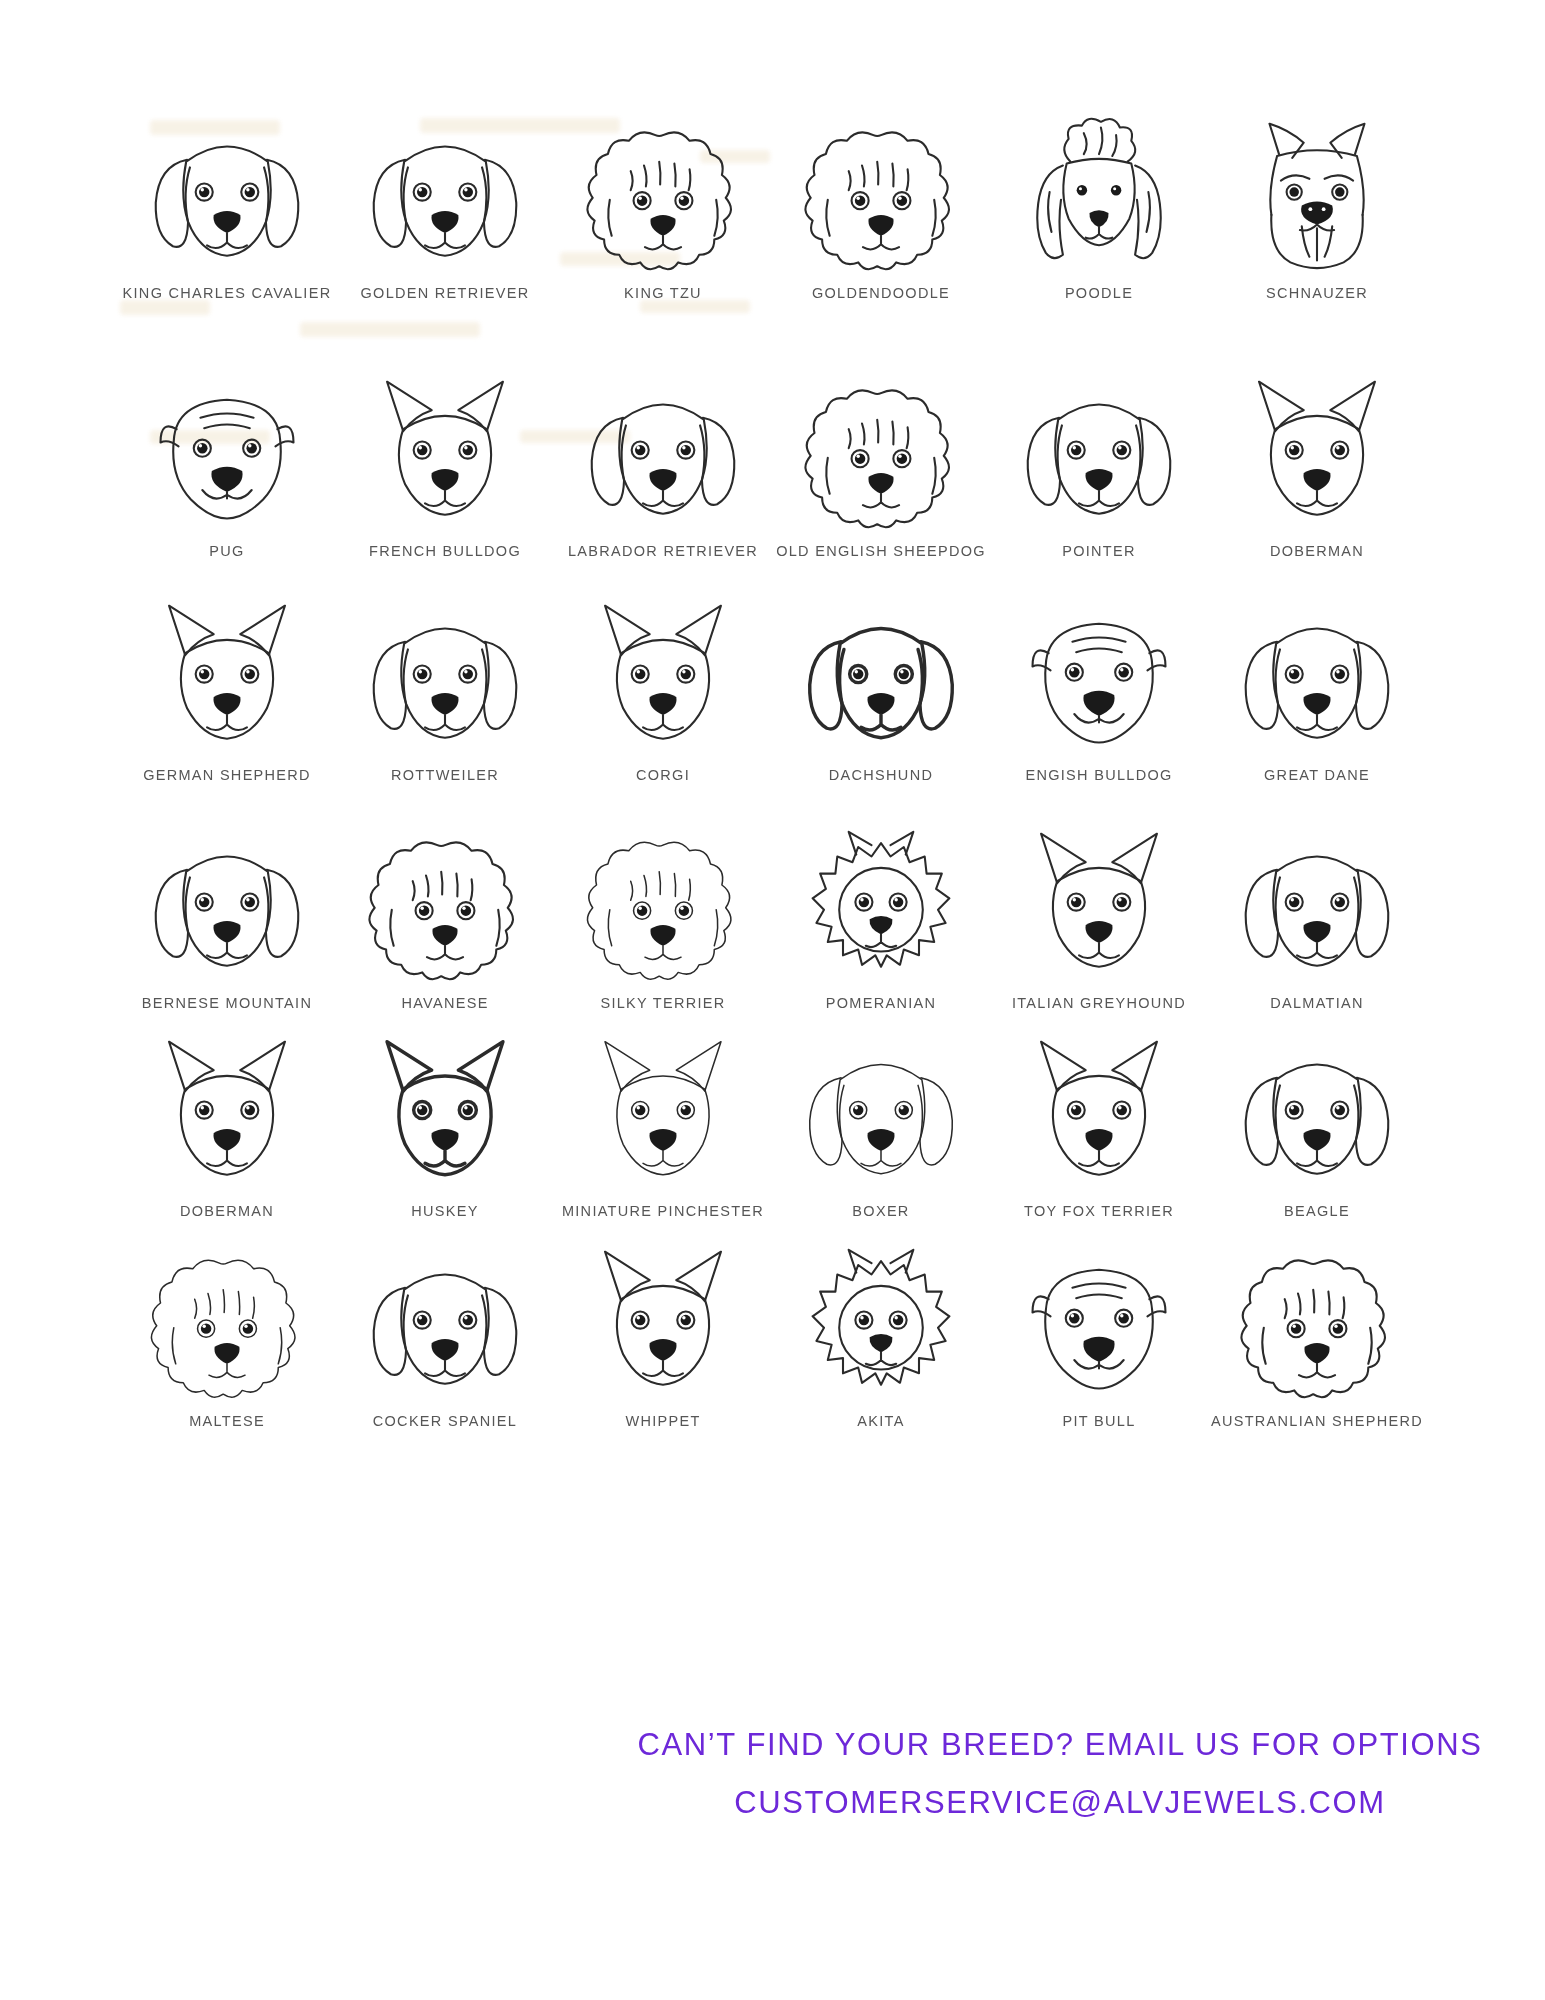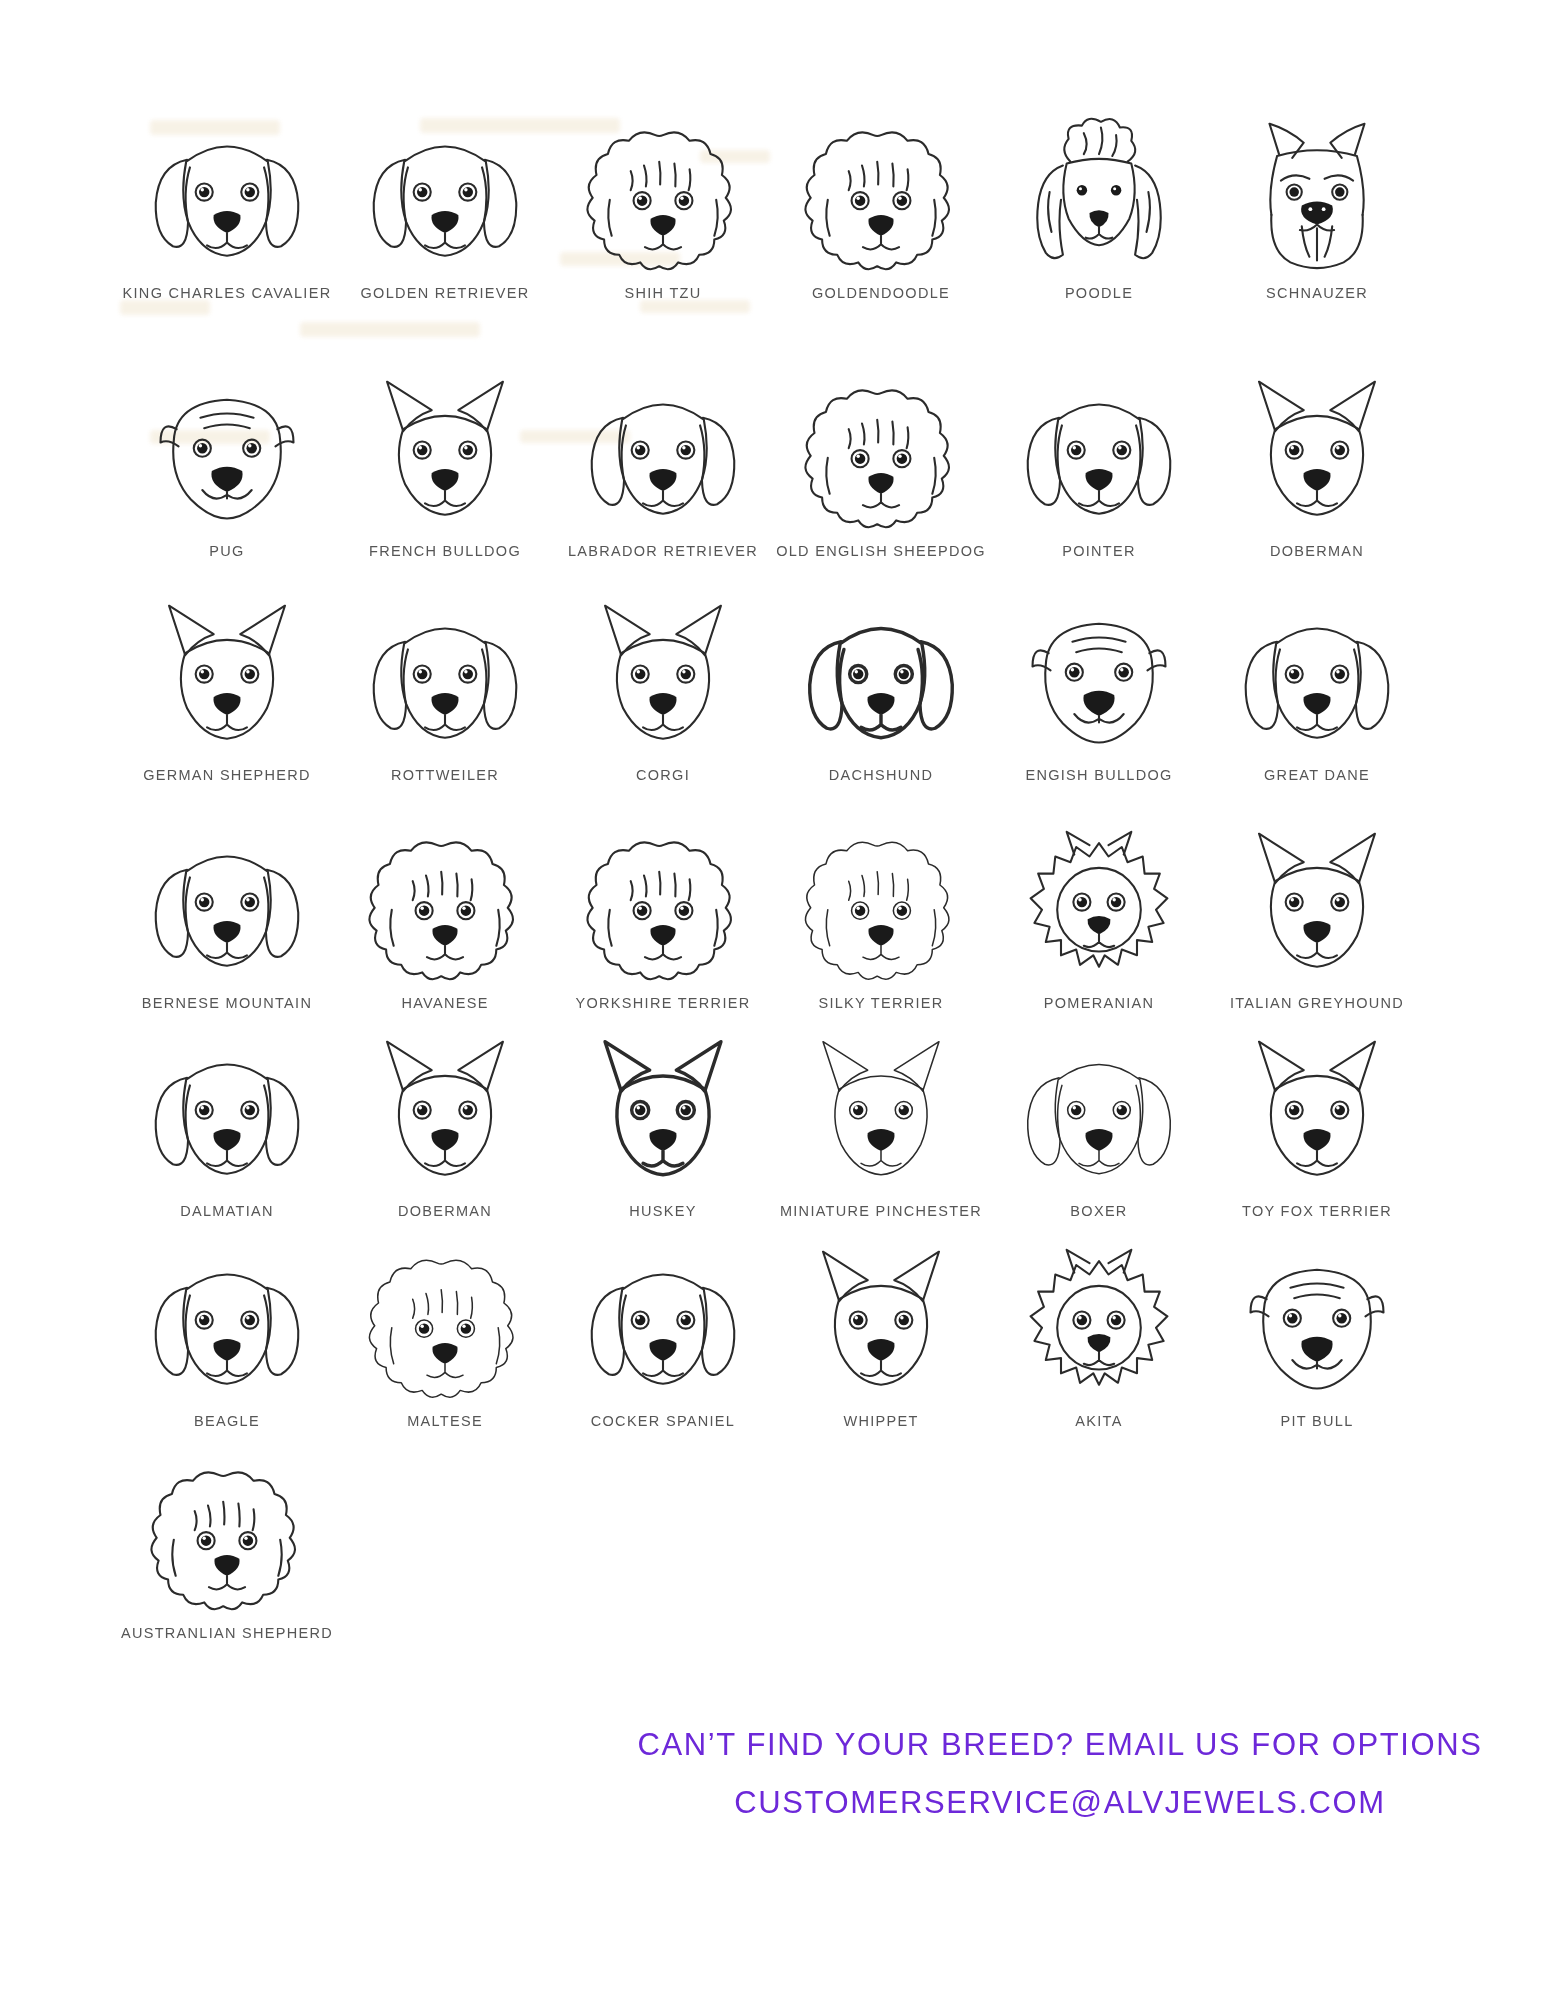--- a/index.html
+++ b/index.html
@@ -96,21 +96,21 @@
   <circle class="s" cx="78" cy="93" r="9"></circle>
   <circle cx="78" cy="93" r="5.5" fill="#1a1a1a"></circle>
   <circle cx="76" cy="90.5" r="1.8" fill="#fff"></circle>
   <circle class="s" cx="122" cy="93" r="9"></circle>
   <circle cx="122" cy="93" r="5.5" fill="#1a1a1a"></circle>
   <circle cx="120" cy="90.5" r="1.8" fill="#fff"></circle>
     <path d="M87,112 Q100,104 113,112 Q115,123 100,130 Q85,123 87,112" fill="#1a1a1a"></path>
     <path class="s" d="M100,130 L100,139 M100,139 Q91,148 81,142 M100,139 Q109,148 119,142"></path>
         </svg>
       </div>
-      <div class="breed-label">SHIH TZU</div>
+      <div class="breed-label">KING TZU</div>
     </div>
     <div class="cell">
       <div class="dogicon">
         <svg width="190" height="164" viewBox="0 0 200 172" xmlns="http://www.w3.org/2000/svg">
     <path class="s" d="M100,24 Q117,16 128,30 Q146,26 150,44 Q166,48 162,66 Q176,76 166,90 Q178,104 164,114
       Q170,130 154,134 Q154,150 138,150 Q132,164 116,158 Q108,170 96,162 Q84,170 76,158 Q60,164 54,150
       Q38,150 38,134 Q22,130 28,114 Q14,104 26,90 Q16,76 30,66 Q26,48 42,44 Q46,26 64,30 Q75,16 92,24 Q96,26 100,24"></path>
     <path class="s" d="M66,62 Q70,72 66,82 M80,56 Q84,68 82,78 M96,52 Q98,64 97,76 M112,54 Q114,66 113,78 M128,60 Q130,72 127,82"></path>
     <path class="s" d="M44,92 Q40,112 46,130 M156,92 Q160,112 154,130"></path>
 
@@ -432,352 +432,331 @@
   <circle cx="122" cy="93" r="5.5" fill="#1a1a1a"></circle>
   <circle cx="120" cy="90.5" r="1.8" fill="#fff"></circle>
     <path d="M87,112 Q100,104 113,112 Q115,123 100,130 Q85,123 87,112" fill="#1a1a1a"></path>
     <path class="s" d="M100,130 L100,139 M100,139 Q91,148 81,142 M100,139 Q109,148 119,142"></path>
         </svg>
       </div>
       <div class="breed-label">HAVANESE</div>
     </div>
     <div class="cell">
       <div class="dogicon">
-        <svg width="190" height="164" viewBox="0 0 200 172" xmlns="http://www.w3.org/2000/svg">
+        <svg class="light" width="190" height="164" viewBox="0 0 200 172" xmlns="http://www.w3.org/2000/svg">
     <path class="s" d="M100,24 Q117,16 128,30 Q146,26 150,44 Q166,48 162,66 Q176,76 166,90 Q178,104 164,114
       Q170,130 154,134 Q154,150 138,150 Q132,164 116,158 Q108,170 96,162 Q84,170 76,158 Q60,164 54,150
       Q38,150 38,134 Q22,130 28,114 Q14,104 26,90 Q16,76 30,66 Q26,48 42,44 Q46,26 64,30 Q75,16 92,24 Q96,26 100,24"></path>
     <path class="s" d="M66,62 Q70,72 66,82 M80,56 Q84,68 82,78 M96,52 Q98,64 97,76 M112,54 Q114,66 113,78 M128,60 Q130,72 127,82"></path>
     <path class="s" d="M44,92 Q40,112 46,130 M156,92 Q160,112 154,130"></path>
 
   <circle class="s" cx="78" cy="93" r="9"></circle>
   <circle cx="78" cy="93" r="5.5" fill="#1a1a1a"></circle>
   <circle cx="76" cy="90.5" r="1.8" fill="#fff"></circle>
   <circle class="s" cx="122" cy="93" r="9"></circle>
   <circle cx="122" cy="93" r="5.5" fill="#1a1a1a"></circle>
   <circle cx="120" cy="90.5" r="1.8" fill="#fff"></circle>
     <path d="M87,112 Q100,104 113,112 Q115,123 100,130 Q85,123 87,112" fill="#1a1a1a"></path>
     <path class="s" d="M100,130 L100,139 M100,139 Q91,148 81,142 M100,139 Q109,148 119,142"></path>
         </svg>
       </div>
-      <div class="breed-label">YORKSHIRE TERRIER</div>
+      <div class="breed-label">SILKY TERRIER</div>
+    </div>
+    <div class="cell">
+      <div class="dogicon">
+        <svg width="190" height="164" viewBox="0 0 200 172" xmlns="http://www.w3.org/2000/svg">
+    <path class="s" d="M74,34 L66,10 L90,24 M126,34 L134,10 L110,24"></path>
+    <path class="s" d="M100,22 L110,36 L124,26 L130,42 L146,36 L148,54 L164,54 L158,70 L172,80 L160,92 L168,106
+      L152,110 L156,126 L140,124 L140,140 L124,134 L120,150 L106,140 L100,152 L94,140 L80,150 L76,134
+      L60,140 L60,124 L44,126 L48,110 L32,106 L40,92 L28,80 L42,70 L36,54 L52,54 L54,36 L70,42 L76,26 L90,36 Z"></path>
+    <circle class="s" cx="100" cy="92" r="44"></circle>
+
+  <circle class="s" cx="82" cy="84" r="9"></circle>
+  <circle cx="82" cy="84" r="5.5" fill="#1a1a1a"></circle>
+  <circle cx="80" cy="81.5" r="1.8" fill="#fff"></circle>
+  <circle class="s" cx="118" cy="84" r="9"></circle>
+  <circle cx="118" cy="84" r="5.5" fill="#1a1a1a"></circle>
+  <circle cx="116" cy="81.5" r="1.8" fill="#fff"></circle>
+    <path d="M88,102 Q100,95 112,102 Q113,112 100,118 Q87,112 88,102" fill="#1a1a1a"></path>
+    <path class="s" d="M100,118 L100,126 M100,126 Q92,134 84,130 M100,126 Q108,134 116,130"></path>
+        </svg>
+      </div>
+      <div class="breed-label">POMERANIAN</div>
+    </div>
+    <div class="cell">
+      <div class="dogicon">
+        <svg width="190" height="164" viewBox="0 0 200 172" xmlns="http://www.w3.org/2000/svg">
+    <path class="s" d="M56,64 L39,12 L86,42 Q68,48 56,64"></path>
+    <path class="s" d="M144,64 L161,12 L114,42 Q132,48 144,64"></path>
+    <path class="s" d="M56,62 Q100,34 144,62 Q154,92 142,120 Q126,150 100,152 Q74,150 58,120 Q46,92 56,62"></path>
+
+  <circle class="s" cx="76" cy="84" r="9"></circle>
+  <circle cx="76" cy="84" r="5.5" fill="#1a1a1a"></circle>
+  <circle cx="74" cy="81.5" r="1.8" fill="#fff"></circle>
+  <circle class="s" cx="124" cy="84" r="9"></circle>
+  <circle cx="124" cy="84" r="5.5" fill="#1a1a1a"></circle>
+  <circle cx="122" cy="81.5" r="1.8" fill="#fff"></circle> 
+          <path d="M86,108 Q100,100 114,108 Q116,120 100,127 Q84,120 86,108" fill="#1a1a1a"></path> 
+          <path class="s" d="M100,127 L100,137 M100,137 Q90,147 79,140 M100,137 Q110,147 121,140"></path>
+        </svg>
+      </div>
+      <div class="breed-label">ITALIAN GREYHOUND</div>
+    </div>
+    <div class="cell">
+      <div class="dogicon">
+        <svg width="190" height="164" viewBox="0 0 200 172" xmlns="http://www.w3.org/2000/svg">
+    <path class="s" d="M58,50 Q28,56 25,95 Q24,130 43,141 Q58,146 59,116 Q53,84 61,58"></path>
+    <path class="s" d="M142,50 Q172,56 175,95 Q176,130 157,141 Q142,146 141,116 Q147,84 139,58"></path>
+    <path class="s" d="M57,52 Q100,20 143,52 Q150,88 141,115 Q128,148 100,151 Q72,148 59,115 Q50,88 57,52"></path>
+
+  <circle class="s" cx="76" cy="84" r="9"></circle>
+  <circle cx="76" cy="84" r="5.5" fill="#1a1a1a"></circle>
+  <circle cx="74" cy="81.5" r="1.8" fill="#fff"></circle>
+  <circle class="s" cx="124" cy="84" r="9"></circle>
+  <circle cx="124" cy="84" r="5.5" fill="#1a1a1a"></circle>
+  <circle cx="122" cy="81.5" r="1.8" fill="#fff"></circle> 
+          <path d="M86,108 Q100,100 114,108 Q116,120 100,127 Q84,120 86,108" fill="#1a1a1a"></path> 
+          <path class="s" d="M100,127 L100,137 M100,137 Q90,147 79,140 M100,137 Q110,147 121,140"></path>
+        </svg>
+      </div>
+      <div class="breed-label">DALMATIAN</div>
+    </div>
+    <div class="cell">
+      <div class="dogicon">
+        <svg width="190" height="164" viewBox="0 0 200 172" xmlns="http://www.w3.org/2000/svg">
+    <path class="s" d="M56,64 L39,12 L86,42 Q68,48 56,64"></path>
+    <path class="s" d="M144,64 L161,12 L114,42 Q132,48 144,64"></path>
+    <path class="s" d="M56,62 Q100,34 144,62 Q154,92 142,120 Q126,150 100,152 Q74,150 58,120 Q46,92 56,62"></path>
+
+  <circle class="s" cx="76" cy="84" r="9"></circle>
+  <circle cx="76" cy="84" r="5.5" fill="#1a1a1a"></circle>
+  <circle cx="74" cy="81.5" r="1.8" fill="#fff"></circle>
+  <circle class="s" cx="124" cy="84" r="9"></circle>
+  <circle cx="124" cy="84" r="5.5" fill="#1a1a1a"></circle>
+  <circle cx="122" cy="81.5" r="1.8" fill="#fff"></circle> 
+          <path d="M86,108 Q100,100 114,108 Q116,120 100,127 Q84,120 86,108" fill="#1a1a1a"></path> 
+          <path class="s" d="M100,127 L100,137 M100,137 Q90,147 79,140 M100,137 Q110,147 121,140"></path>
+        </svg>
+      </div>
+      <div class="breed-label">DOBERMAN</div>
+    </div>
+    <div class="cell">
+      <div class="dogicon">
+        <svg class="bold" width="190" height="164" viewBox="0 0 200 172" xmlns="http://www.w3.org/2000/svg">
+    <path class="s" d="M56,64 L39,12 L86,42 Q68,48 56,64"></path>
+    <path class="s" d="M144,64 L161,12 L114,42 Q132,48 144,64"></path>
+    <path class="s" d="M56,62 Q100,34 144,62 Q154,92 142,120 Q126,150 100,152 Q74,150 58,120 Q46,92 56,62"></path>
+
+  <circle class="s" cx="76" cy="84" r="9"></circle>
+  <circle cx="76" cy="84" r="5.5" fill="#1a1a1a"></circle>
+  <circle cx="74" cy="81.5" r="1.8" fill="#fff"></circle>
+  <circle class="s" cx="124" cy="84" r="9"></circle>
+  <circle cx="124" cy="84" r="5.5" fill="#1a1a1a"></circle>
+  <circle cx="122" cy="81.5" r="1.8" fill="#fff"></circle> 
+          <path d="M86,108 Q100,100 114,108 Q116,120 100,127 Q84,120 86,108" fill="#1a1a1a"></path> 
+          <path class="s" d="M100,127 L100,137 M100,137 Q90,147 79,140 M100,137 Q110,147 121,140"></path>
+        </svg>
+      </div>
+      <div class="breed-label">HUSKEY</div>
+    </div>
+    <div class="cell">
+      <div class="dogicon">
+        <svg class="light" width="190" height="164" viewBox="0 0 200 172" xmlns="http://www.w3.org/2000/svg">
+    <path class="s" d="M56,64 L39,12 L86,42 Q68,48 56,64"></path>
+    <path class="s" d="M144,64 L161,12 L114,42 Q132,48 144,64"></path>
+    <path class="s" d="M56,62 Q100,34 144,62 Q154,92 142,120 Q126,150 100,152 Q74,150 58,120 Q46,92 56,62"></path>
+
+  <circle class="s" cx="76" cy="84" r="9"></circle>
+  <circle cx="76" cy="84" r="5.5" fill="#1a1a1a"></circle>
+  <circle cx="74" cy="81.5" r="1.8" fill="#fff"></circle>
+  <circle class="s" cx="124" cy="84" r="9"></circle>
+  <circle cx="124" cy="84" r="5.5" fill="#1a1a1a"></circle>
+  <circle cx="122" cy="81.5" r="1.8" fill="#fff"></circle> 
+          <path d="M86,108 Q100,100 114,108 Q116,120 100,127 Q84,120 86,108" fill="#1a1a1a"></path> 
+          <path class="s" d="M100,127 L100,137 M100,137 Q90,147 79,140 M100,137 Q110,147 121,140"></path>
+        </svg>
+      </div>
+      <div class="breed-label">MINIATURE PINCHESTER</div>
+    </div>
+    <div class="cell">
+      <div class="dogicon">
+        <svg class="light" width="190" height="164" viewBox="0 0 200 172" xmlns="http://www.w3.org/2000/svg">
+    <path class="s" d="M58,50 Q28,56 25,95 Q24,130 43,141 Q58,146 59,116 Q53,84 61,58"></path>
+    <path class="s" d="M142,50 Q172,56 175,95 Q176,130 157,141 Q142,146 141,116 Q147,84 139,58"></path>
+    <path class="s" d="M57,52 Q100,20 143,52 Q150,88 141,115 Q128,148 100,151 Q72,148 59,115 Q50,88 57,52"></path>
+
+  <circle class="s" cx="76" cy="84" r="9"></circle>
+  <circle cx="76" cy="84" r="5.5" fill="#1a1a1a"></circle>
+  <circle cx="74" cy="81.5" r="1.8" fill="#fff"></circle>
+  <circle class="s" cx="124" cy="84" r="9"></circle>
+  <circle cx="124" cy="84" r="5.5" fill="#1a1a1a"></circle>
+  <circle cx="122" cy="81.5" r="1.8" fill="#fff"></circle> 
+          <path d="M86,108 Q100,100 114,108 Q116,120 100,127 Q84,120 86,108" fill="#1a1a1a"></path> 
+          <path class="s" d="M100,127 L100,137 M100,137 Q90,147 79,140 M100,137 Q110,147 121,140"></path>
+        </svg>
+      </div>
+      <div class="breed-label">BOXER</div>
+    </div>
+    <div class="cell">
+      <div class="dogicon">
+        <svg width="190" height="164" viewBox="0 0 200 172" xmlns="http://www.w3.org/2000/svg">
+    <path class="s" d="M56,64 L39,12 L86,42 Q68,48 56,64"></path>
+    <path class="s" d="M144,64 L161,12 L114,42 Q132,48 144,64"></path>
+    <path class="s" d="M56,62 Q100,34 144,62 Q154,92 142,120 Q126,150 100,152 Q74,150 58,120 Q46,92 56,62"></path>
+
+  <circle class="s" cx="76" cy="84" r="9"></circle>
+  <circle cx="76" cy="84" r="5.5" fill="#1a1a1a"></circle>
+  <circle cx="74" cy="81.5" r="1.8" fill="#fff"></circle>
+  <circle class="s" cx="124" cy="84" r="9"></circle>
+  <circle cx="124" cy="84" r="5.5" fill="#1a1a1a"></circle>
+  <circle cx="122" cy="81.5" r="1.8" fill="#fff"></circle> 
+          <path d="M86,108 Q100,100 114,108 Q116,120 100,127 Q84,120 86,108" fill="#1a1a1a"></path> 
+          <path class="s" d="M100,127 L100,137 M100,137 Q90,147 79,140 M100,137 Q110,147 121,140"></path>
+        </svg>
+      </div>
+      <div class="breed-label">TOY FOX TERRIER</div>
+    </div>
+    <div class="cell">
+      <div class="dogicon">
+        <svg width="190" height="164" viewBox="0 0 200 172" xmlns="http://www.w3.org/2000/svg">
+    <path class="s" d="M58,50 Q28,56 25,95 Q24,130 43,141 Q58,146 59,116 Q53,84 61,58"></path>
+    <path class="s" d="M142,50 Q172,56 175,95 Q176,130 157,141 Q142,146 141,116 Q147,84 139,58"></path>
+    <path class="s" d="M57,52 Q100,20 143,52 Q150,88 141,115 Q128,148 100,151 Q72,148 59,115 Q50,88 57,52"></path>
+
+  <circle class="s" cx="76" cy="84" r="9"></circle>
+  <circle cx="76" cy="84" r="5.5" fill="#1a1a1a"></circle>
+  <circle cx="74" cy="81.5" r="1.8" fill="#fff"></circle>
+  <circle class="s" cx="124" cy="84" r="9"></circle>
+  <circle cx="124" cy="84" r="5.5" fill="#1a1a1a"></circle>
+  <circle cx="122" cy="81.5" r="1.8" fill="#fff"></circle> 
+          <path d="M86,108 Q100,100 114,108 Q116,120 100,127 Q84,120 86,108" fill="#1a1a1a"></path> 
+          <path class="s" d="M100,127 L100,137 M100,137 Q90,147 79,140 M100,137 Q110,147 121,140"></path>
+        </svg>
+      </div>
+      <div class="breed-label">BEAGLE</div>
     </div>
     <div class="cell">
       <div class="dogicon">
         <svg class="light" width="190" height="164" viewBox="0 0 200 172" xmlns="http://www.w3.org/2000/svg">
     <path class="s" d="M100,24 Q117,16 128,30 Q146,26 150,44 Q166,48 162,66 Q176,76 166,90 Q178,104 164,114
       Q170,130 154,134 Q154,150 138,150 Q132,164 116,158 Q108,170 96,162 Q84,170 76,158 Q60,164 54,150
       Q38,150 38,134 Q22,130 28,114 Q14,104 26,90 Q16,76 30,66 Q26,48 42,44 Q46,26 64,30 Q75,16 92,24 Q96,26 100,24"></path>
     <path class="s" d="M66,62 Q70,72 66,82 M80,56 Q84,68 82,78 M96,52 Q98,64 97,76 M112,54 Q114,66 113,78 M128,60 Q130,72 127,82"></path>
     <path class="s" d="M44,92 Q40,112 46,130 M156,92 Q160,112 154,130"></path>
 
   <circle class="s" cx="78" cy="93" r="9"></circle>
   <circle cx="78" cy="93" r="5.5" fill="#1a1a1a"></circle>
   <circle cx="76" cy="90.5" r="1.8" fill="#fff"></circle>
   <circle class="s" cx="122" cy="93" r="9"></circle>
   <circle cx="122" cy="93" r="5.5" fill="#1a1a1a"></circle>
   <circle cx="120" cy="90.5" r="1.8" fill="#fff"></circle>
     <path d="M87,112 Q100,104 113,112 Q115,123 100,130 Q85,123 87,112" fill="#1a1a1a"></path>
     <path class="s" d="M100,130 L100,139 M100,139 Q91,148 81,142 M100,139 Q109,148 119,142"></path>
         </svg>
       </div>
-      <div class="breed-label">SILKY TERRIER</div>
+      <div class="breed-label">MALTESE</div>
+    </div>
+    <div class="cell">
+      <div class="dogicon">
+        <svg width="190" height="164" viewBox="0 0 200 172" xmlns="http://www.w3.org/2000/svg">
+    <path class="s" d="M58,50 Q28,56 25,95 Q24,130 43,141 Q58,146 59,116 Q53,84 61,58"></path>
+    <path class="s" d="M142,50 Q172,56 175,95 Q176,130 157,141 Q142,146 141,116 Q147,84 139,58"></path>
+    <path class="s" d="M57,52 Q100,20 143,52 Q150,88 141,115 Q128,148 100,151 Q72,148 59,115 Q50,88 57,52"></path>
+
+  <circle class="s" cx="76" cy="84" r="9"></circle>
+  <circle cx="76" cy="84" r="5.5" fill="#1a1a1a"></circle>
+  <circle cx="74" cy="81.5" r="1.8" fill="#fff"></circle>
+  <circle class="s" cx="124" cy="84" r="9"></circle>
+  <circle cx="124" cy="84" r="5.5" fill="#1a1a1a"></circle>
+  <circle cx="122" cy="81.5" r="1.8" fill="#fff"></circle> 
+          <path d="M86,108 Q100,100 114,108 Q116,120 100,127 Q84,120 86,108" fill="#1a1a1a"></path> 
+          <path class="s" d="M100,127 L100,137 M100,137 Q90,147 79,140 M100,137 Q110,147 121,140"></path>
+        </svg>
+      </div>
+      <div class="breed-label">COCKER SPANIEL</div>
+    </div>
+    <div class="cell">
+      <div class="dogicon">
+        <svg width="190" height="164" viewBox="0 0 200 172" xmlns="http://www.w3.org/2000/svg">
+    <path class="s" d="M56,64 L39,12 L86,42 Q68,48 56,64"></path>
+    <path class="s" d="M144,64 L161,12 L114,42 Q132,48 144,64"></path>
+    <path class="s" d="M56,62 Q100,34 144,62 Q154,92 142,120 Q126,150 100,152 Q74,150 58,120 Q46,92 56,62"></path>
+
+  <circle class="s" cx="76" cy="84" r="9"></circle>
+  <circle cx="76" cy="84" r="5.5" fill="#1a1a1a"></circle>
+  <circle cx="74" cy="81.5" r="1.8" fill="#fff"></circle>
+  <circle class="s" cx="124" cy="84" r="9"></circle>
+  <circle cx="124" cy="84" r="5.5" fill="#1a1a1a"></circle>
+  <circle cx="122" cy="81.5" r="1.8" fill="#fff"></circle> 
+          <path d="M86,108 Q100,100 114,108 Q116,120 100,127 Q84,120 86,108" fill="#1a1a1a"></path> 
+          <path class="s" d="M100,127 L100,137 M100,137 Q90,147 79,140 M100,137 Q110,147 121,140"></path>
+        </svg>
+      </div>
+      <div class="breed-label">WHIPPET</div>
     </div>
     <div class="cell">
       <div class="dogicon">
         <svg width="190" height="164" viewBox="0 0 200 172" xmlns="http://www.w3.org/2000/svg">
     <path class="s" d="M74,34 L66,10 L90,24 M126,34 L134,10 L110,24"></path>
     <path class="s" d="M100,22 L110,36 L124,26 L130,42 L146,36 L148,54 L164,54 L158,70 L172,80 L160,92 L168,106
       L152,110 L156,126 L140,124 L140,140 L124,134 L120,150 L106,140 L100,152 L94,140 L80,150 L76,134
       L60,140 L60,124 L44,126 L48,110 L32,106 L40,92 L28,80 L42,70 L36,54 L52,54 L54,36 L70,42 L76,26 L90,36 Z"></path>
     <circle class="s" cx="100" cy="92" r="44"></circle>
 
   <circle class="s" cx="82" cy="84" r="9"></circle>
   <circle cx="82" cy="84" r="5.5" fill="#1a1a1a"></circle>
   <circle cx="80" cy="81.5" r="1.8" fill="#fff"></circle>
   <circle class="s" cx="118" cy="84" r="9"></circle>
   <circle cx="118" cy="84" r="5.5" fill="#1a1a1a"></circle>
   <circle cx="116" cy="81.5" r="1.8" fill="#fff"></circle>
     <path d="M88,102 Q100,95 112,102 Q113,112 100,118 Q87,112 88,102" fill="#1a1a1a"></path>
     <path class="s" d="M100,118 L100,126 M100,126 Q92,134 84,130 M100,126 Q108,134 116,130"></path>
         </svg>
       </div>
-      <div class="breed-label">POMERANIAN</div>
-    </div>
-    <div class="cell">
-      <div class="dogicon">
-        <svg width="190" height="164" viewBox="0 0 200 172" xmlns="http://www.w3.org/2000/svg">
-    <path class="s" d="M56,64 L39,12 L86,42 Q68,48 56,64"></path>
-    <path class="s" d="M144,64 L161,12 L114,42 Q132,48 144,64"></path>
-    <path class="s" d="M56,62 Q100,34 144,62 Q154,92 142,120 Q126,150 100,152 Q74,150 58,120 Q46,92 56,62"></path>
-
-  <circle class="s" cx="76" cy="84" r="9"></circle>
-  <circle cx="76" cy="84" r="5.5" fill="#1a1a1a"></circle>
-  <circle cx="74" cy="81.5" r="1.8" fill="#fff"></circle>
-  <circle class="s" cx="124" cy="84" r="9"></circle>
-  <circle cx="124" cy="84" r="5.5" fill="#1a1a1a"></circle>
-  <circle cx="122" cy="81.5" r="1.8" fill="#fff"></circle> 
-          <path d="M86,108 Q100,100 114,108 Q116,120 100,127 Q84,120 86,108" fill="#1a1a1a"></path> 
-          <path class="s" d="M100,127 L100,137 M100,137 Q90,147 79,140 M100,137 Q110,147 121,140"></path>
-        </svg>
-      </div>
-      <div class="breed-label">ITALIAN GREYHOUND</div>
-    </div>
-    <div class="cell">
-      <div class="dogicon">
-        <svg width="190" height="164" viewBox="0 0 200 172" xmlns="http://www.w3.org/2000/svg">
-    <path class="s" d="M58,50 Q28,56 25,95 Q24,130 43,141 Q58,146 59,116 Q53,84 61,58"></path>
-    <path class="s" d="M142,50 Q172,56 175,95 Q176,130 157,141 Q142,146 141,116 Q147,84 139,58"></path>
-    <path class="s" d="M57,52 Q100,20 143,52 Q150,88 141,115 Q128,148 100,151 Q72,148 59,115 Q50,88 57,52"></path>
-
-  <circle class="s" cx="76" cy="84" r="9"></circle>
-  <circle cx="76" cy="84" r="5.5" fill="#1a1a1a"></circle>
-  <circle cx="74" cy="81.5" r="1.8" fill="#fff"></circle>
-  <circle class="s" cx="124" cy="84" r="9"></circle>
-  <circle cx="124" cy="84" r="5.5" fill="#1a1a1a"></circle>
-  <circle cx="122" cy="81.5" r="1.8" fill="#fff"></circle> 
-          <path d="M86,108 Q100,100 114,108 Q116,120 100,127 Q84,120 86,108" fill="#1a1a1a"></path> 
-          <path class="s" d="M100,127 L100,137 M100,137 Q90,147 79,140 M100,137 Q110,147 121,140"></path>
-        </svg>
-      </div>
-      <div class="breed-label">DALMATIAN</div>
-    </div>
-    <div class="cell">
-      <div class="dogicon">
-        <svg width="190" height="164" viewBox="0 0 200 172" xmlns="http://www.w3.org/2000/svg">
-    <path class="s" d="M56,64 L39,12 L86,42 Q68,48 56,64"></path>
-    <path class="s" d="M144,64 L161,12 L114,42 Q132,48 144,64"></path>
-    <path class="s" d="M56,62 Q100,34 144,62 Q154,92 142,120 Q126,150 100,152 Q74,150 58,120 Q46,92 56,62"></path>
-
-  <circle class="s" cx="76" cy="84" r="9"></circle>
-  <circle cx="76" cy="84" r="5.5" fill="#1a1a1a"></circle>
-  <circle cx="74" cy="81.5" r="1.8" fill="#fff"></circle>
-  <circle class="s" cx="124" cy="84" r="9"></circle>
-  <circle cx="124" cy="84" r="5.5" fill="#1a1a1a"></circle>
-  <circle cx="122" cy="81.5" r="1.8" fill="#fff"></circle> 
-          <path d="M86,108 Q100,100 114,108 Q116,120 100,127 Q84,120 86,108" fill="#1a1a1a"></path> 
-          <path class="s" d="M100,127 L100,137 M100,137 Q90,147 79,140 M100,137 Q110,147 121,140"></path>
-        </svg>
-      </div>
-      <div class="breed-label">DOBERMAN</div>
-    </div>
-    <div class="cell">
-      <div class="dogicon">
-        <svg class="bold" width="190" height="164" viewBox="0 0 200 172" xmlns="http://www.w3.org/2000/svg">
-    <path class="s" d="M56,64 L39,12 L86,42 Q68,48 56,64"></path>
-    <path class="s" d="M144,64 L161,12 L114,42 Q132,48 144,64"></path>
-    <path class="s" d="M56,62 Q100,34 144,62 Q154,92 142,120 Q126,150 100,152 Q74,150 58,120 Q46,92 56,62"></path>
-
-  <circle class="s" cx="76" cy="84" r="9"></circle>
-  <circle cx="76" cy="84" r="5.5" fill="#1a1a1a"></circle>
-  <circle cx="74" cy="81.5" r="1.8" fill="#fff"></circle>
-  <circle class="s" cx="124" cy="84" r="9"></circle>
-  <circle cx="124" cy="84" r="5.5" fill="#1a1a1a"></circle>
-  <circle cx="122" cy="81.5" r="1.8" fill="#fff"></circle> 
-          <path d="M86,108 Q100,100 114,108 Q116,120 100,127 Q84,120 86,108" fill="#1a1a1a"></path> 
-          <path class="s" d="M100,127 L100,137 M100,137 Q90,147 79,140 M100,137 Q110,147 121,140"></path>
-        </svg>
-      </div>
-      <div class="breed-label">HUSKEY</div>
-    </div>
-    <div class="cell">
-      <div class="dogicon">
-        <svg class="light" width="190" height="164" viewBox="0 0 200 172" xmlns="http://www.w3.org/2000/svg">
-    <path class="s" d="M56,64 L39,12 L86,42 Q68,48 56,64"></path>
-    <path class="s" d="M144,64 L161,12 L114,42 Q132,48 144,64"></path>
-    <path class="s" d="M56,62 Q100,34 144,62 Q154,92 142,120 Q126,150 100,152 Q74,150 58,120 Q46,92 56,62"></path>
-
-  <circle class="s" cx="76" cy="84" r="9"></circle>
-  <circle cx="76" cy="84" r="5.5" fill="#1a1a1a"></circle>
-  <circle cx="74" cy="81.5" r="1.8" fill="#fff"></circle>
-  <circle class="s" cx="124" cy="84" r="9"></circle>
-  <circle cx="124" cy="84" r="5.5" fill="#1a1a1a"></circle>
-  <circle cx="122" cy="81.5" r="1.8" fill="#fff"></circle> 
-          <path d="M86,108 Q100,100 114,108 Q116,120 100,127 Q84,120 86,108" fill="#1a1a1a"></path> 
-          <path class="s" d="M100,127 L100,137 M100,137 Q90,147 79,140 M100,137 Q110,147 121,140"></path>
-        </svg>
-      </div>
-      <div class="breed-label">MINIATURE PINCHESTER</div>
-    </div>
-    <div class="cell">
-      <div class="dogicon">
-        <svg class="light" width="190" height="164" viewBox="0 0 200 172" xmlns="http://www.w3.org/2000/svg">
-    <path class="s" d="M58,50 Q28,56 25,95 Q24,130 43,141 Q58,146 59,116 Q53,84 61,58"></path>
-    <path class="s" d="M142,50 Q172,56 175,95 Q176,130 157,141 Q142,146 141,116 Q147,84 139,58"></path>
-    <path class="s" d="M57,52 Q100,20 143,52 Q150,88 141,115 Q128,148 100,151 Q72,148 59,115 Q50,88 57,52"></path>
-
-  <circle class="s" cx="76" cy="84" r="9"></circle>
-  <circle cx="76" cy="84" r="5.5" fill="#1a1a1a"></circle>
-  <circle cx="74" cy="81.5" r="1.8" fill="#fff"></circle>
-  <circle class="s" cx="124" cy="84" r="9"></circle>
-  <circle cx="124" cy="84" r="5.5" fill="#1a1a1a"></circle>
-  <circle cx="122" cy="81.5" r="1.8" fill="#fff"></circle> 
-          <path d="M86,108 Q100,100 114,108 Q116,120 100,127 Q84,120 86,108" fill="#1a1a1a"></path> 
-          <path class="s" d="M100,127 L100,137 M100,137 Q90,147 79,140 M100,137 Q110,147 121,140"></path>
-        </svg>
-      </div>
-      <div class="breed-label">BOXER</div>
-    </div>
-    <div class="cell">
-      <div class="dogicon">
-        <svg width="190" height="164" viewBox="0 0 200 172" xmlns="http://www.w3.org/2000/svg">
-    <path class="s" d="M56,64 L39,12 L86,42 Q68,48 56,64"></path>
-    <path class="s" d="M144,64 L161,12 L114,42 Q132,48 144,64"></path>
-    <path class="s" d="M56,62 Q100,34 144,62 Q154,92 142,120 Q126,150 100,152 Q74,150 58,120 Q46,92 56,62"></path>
-
-  <circle class="s" cx="76" cy="84" r="9"></circle>
-  <circle cx="76" cy="84" r="5.5" fill="#1a1a1a"></circle>
-  <circle cx="74" cy="81.5" r="1.8" fill="#fff"></circle>
-  <circle class="s" cx="124" cy="84" r="9"></circle>
-  <circle cx="124" cy="84" r="5.5" fill="#1a1a1a"></circle>
-  <circle cx="122" cy="81.5" r="1.8" fill="#fff"></circle> 
-          <path d="M86,108 Q100,100 114,108 Q116,120 100,127 Q84,120 86,108" fill="#1a1a1a"></path> 
-          <path class="s" d="M100,127 L100,137 M100,137 Q90,147 79,140 M100,137 Q110,147 121,140"></path>
-        </svg>
-      </div>
-      <div class="breed-label">TOY FOX TERRIER</div>
-    </div>
-    <div class="cell">
-      <div class="dogicon">
-        <svg width="190" height="164" viewBox="0 0 200 172" xmlns="http://www.w3.org/2000/svg">
-    <path class="s" d="M58,50 Q28,56 25,95 Q24,130 43,141 Q58,146 59,116 Q53,84 61,58"></path>
-    <path class="s" d="M142,50 Q172,56 175,95 Q176,130 157,141 Q142,146 141,116 Q147,84 139,58"></path>
-    <path class="s" d="M57,52 Q100,20 143,52 Q150,88 141,115 Q128,148 100,151 Q72,148 59,115 Q50,88 57,52"></path>
-
-  <circle class="s" cx="76" cy="84" r="9"></circle>
-  <circle cx="76" cy="84" r="5.5" fill="#1a1a1a"></circle>
-  <circle cx="74" cy="81.5" r="1.8" fill="#fff"></circle>
-  <circle class="s" cx="124" cy="84" r="9"></circle>
-  <circle cx="124" cy="84" r="5.5" fill="#1a1a1a"></circle>
-  <circle cx="122" cy="81.5" r="1.8" fill="#fff"></circle> 
-          <path d="M86,108 Q100,100 114,108 Q116,120 100,127 Q84,120 86,108" fill="#1a1a1a"></path> 
-          <path class="s" d="M100,127 L100,137 M100,137 Q90,147 79,140 M100,137 Q110,147 121,140"></path>
-        </svg>
-      </div>
-      <div class="breed-label">BEAGLE</div>
-    </div>
-    <div class="cell">
-      <div class="dogicon">
-        <svg class="light" width="190" height="164" viewBox="0 0 200 172" xmlns="http://www.w3.org/2000/svg">
+      <div class="breed-label">AKITA</div>
+    </div>
+    <div class="cell">
+      <div class="dogicon">
+        <svg width="190" height="164" viewBox="0 0 200 172" xmlns="http://www.w3.org/2000/svg">
+    <path class="s" d="M47,62 Q30,52 30,76 Q38,72 49,80"></path>
+    <path class="s" d="M153,62 Q170,52 170,76 Q162,72 151,80"></path>
+    <path class="s" d="M44,74 Q46,34 100,31 Q154,34 156,74 Q160,112 138,136 Q118,156 100,156 Q82,156 62,136 Q40,112 44,74"></path>
+    <path class="s" d="M72,50 Q100,41 128,50 M76,61 Q100,53 124,61"></path>
+
+  <circle class="s" cx="74" cy="82" r="9"></circle>
+  <circle cx="74" cy="82" r="5.5" fill="#1a1a1a"></circle>
+  <circle cx="72" cy="79.5" r="1.8" fill="#fff"></circle>
+  <circle class="s" cx="126" cy="82" r="9"></circle>
+  <circle cx="126" cy="82" r="5.5" fill="#1a1a1a"></circle>
+  <circle cx="124" cy="79.5" r="1.8" fill="#fff"></circle>
+    <path d="M84,106 Q100,97 116,106 Q119,120 100,128 Q81,120 84,106" fill="#1a1a1a"></path>
+    <path class="s" d="M100,128 L100,135 M74,126 Q86,141 100,131 M126,126 Q114,141 100,131"></path>
+        </svg>
+      </div>
+      <div class="breed-label">PIT BULL</div>
+    </div>
+    <div class="cell">
+      <div class="dogicon">
+        <svg width="190" height="164" viewBox="0 0 200 172" xmlns="http://www.w3.org/2000/svg">
     <path class="s" d="M100,24 Q117,16 128,30 Q146,26 150,44 Q166,48 162,66 Q176,76 166,90 Q178,104 164,114
       Q170,130 154,134 Q154,150 138,150 Q132,164 116,158 Q108,170 96,162 Q84,170 76,158 Q60,164 54,150
       Q38,150 38,134 Q22,130 28,114 Q14,104 26,90 Q16,76 30,66 Q26,48 42,44 Q46,26 64,30 Q75,16 92,24 Q96,26 100,24"></path>
     <path class="s" d="M66,62 Q70,72 66,82 M80,56 Q84,68 82,78 M96,52 Q98,64 97,76 M112,54 Q114,66 113,78 M128,60 Q130,72 127,82"></path>
     <path class="s" d="M44,92 Q40,112 46,130 M156,92 Q160,112 154,130"></path>
 
   <circle class="s" cx="78" cy="93" r="9"></circle>
   <circle cx="78" cy="93" r="5.5" fill="#1a1a1a"></circle>
   <circle cx="76" cy="90.5" r="1.8" fill="#fff"></circle>
   <circle class="s" cx="122" cy="93" r="9"></circle>
   <circle cx="122" cy="93" r="5.5" fill="#1a1a1a"></circle>
   <circle cx="120" cy="90.5" r="1.8" fill="#fff"></circle>
     <path d="M87,112 Q100,104 113,112 Q115,123 100,130 Q85,123 87,112" fill="#1a1a1a"></path>
     <path class="s" d="M100,130 L100,139 M100,139 Q91,148 81,142 M100,139 Q109,148 119,142"></path>
         </svg>
       </div>
-      <div class="breed-label">MALTESE</div>
-    </div>
-    <div class="cell">
-      <div class="dogicon">
-        <svg width="190" height="164" viewBox="0 0 200 172" xmlns="http://www.w3.org/2000/svg">
-    <path class="s" d="M58,50 Q28,56 25,95 Q24,130 43,141 Q58,146 59,116 Q53,84 61,58"></path>
-    <path class="s" d="M142,50 Q172,56 175,95 Q176,130 157,141 Q142,146 141,116 Q147,84 139,58"></path>
-    <path class="s" d="M57,52 Q100,20 143,52 Q150,88 141,115 Q128,148 100,151 Q72,148 59,115 Q50,88 57,52"></path>
-
-  <circle class="s" cx="76" cy="84" r="9"></circle>
-  <circle cx="76" cy="84" r="5.5" fill="#1a1a1a"></circle>
-  <circle cx="74" cy="81.5" r="1.8" fill="#fff"></circle>
-  <circle class="s" cx="124" cy="84" r="9"></circle>
-  <circle cx="124" cy="84" r="5.5" fill="#1a1a1a"></circle>
-  <circle cx="122" cy="81.5" r="1.8" fill="#fff"></circle> 
-          <path d="M86,108 Q100,100 114,108 Q116,120 100,127 Q84,120 86,108" fill="#1a1a1a"></path> 
-          <path class="s" d="M100,127 L100,137 M100,137 Q90,147 79,140 M100,137 Q110,147 121,140"></path>
-        </svg>
-      </div>
-      <div class="breed-label">COCKER SPANIEL</div>
-    </div>
-    <div class="cell">
-      <div class="dogicon">
-        <svg width="190" height="164" viewBox="0 0 200 172" xmlns="http://www.w3.org/2000/svg">
-    <path class="s" d="M56,64 L39,12 L86,42 Q68,48 56,64"></path>
-    <path class="s" d="M144,64 L161,12 L114,42 Q132,48 144,64"></path>
-    <path class="s" d="M56,62 Q100,34 144,62 Q154,92 142,120 Q126,150 100,152 Q74,150 58,120 Q46,92 56,62"></path>
-
-  <circle class="s" cx="76" cy="84" r="9"></circle>
-  <circle cx="76" cy="84" r="5.5" fill="#1a1a1a"></circle>
-  <circle cx="74" cy="81.5" r="1.8" fill="#fff"></circle>
-  <circle class="s" cx="124" cy="84" r="9"></circle>
-  <circle cx="124" cy="84" r="5.5" fill="#1a1a1a"></circle>
-  <circle cx="122" cy="81.5" r="1.8" fill="#fff"></circle> 
-          <path d="M86,108 Q100,100 114,108 Q116,120 100,127 Q84,120 86,108" fill="#1a1a1a"></path> 
-          <path class="s" d="M100,127 L100,137 M100,137 Q90,147 79,140 M100,137 Q110,147 121,140"></path>
-        </svg>
-      </div>
-      <div class="breed-label">WHIPPET</div>
-    </div>
-    <div class="cell">
-      <div class="dogicon">
-        <svg width="190" height="164" viewBox="0 0 200 172" xmlns="http://www.w3.org/2000/svg">
-    <path class="s" d="M74,34 L66,10 L90,24 M126,34 L134,10 L110,24"></path>
-    <path class="s" d="M100,22 L110,36 L124,26 L130,42 L146,36 L148,54 L164,54 L158,70 L172,80 L160,92 L168,106
-      L152,110 L156,126 L140,124 L140,140 L124,134 L120,150 L106,140 L100,152 L94,140 L80,150 L76,134
-      L60,140 L60,124 L44,126 L48,110 L32,106 L40,92 L28,80 L42,70 L36,54 L52,54 L54,36 L70,42 L76,26 L90,36 Z"></path>
-    <circle class="s" cx="100" cy="92" r="44"></circle>
-
-  <circle class="s" cx="82" cy="84" r="9"></circle>
-  <circle cx="82" cy="84" r="5.5" fill="#1a1a1a"></circle>
-  <circle cx="80" cy="81.5" r="1.8" fill="#fff"></circle>
-  <circle class="s" cx="118" cy="84" r="9"></circle>
-  <circle cx="118" cy="84" r="5.5" fill="#1a1a1a"></circle>
-  <circle cx="116" cy="81.5" r="1.8" fill="#fff"></circle>
-    <path d="M88,102 Q100,95 112,102 Q113,112 100,118 Q87,112 88,102" fill="#1a1a1a"></path>
-    <path class="s" d="M100,118 L100,126 M100,126 Q92,134 84,130 M100,126 Q108,134 116,130"></path>
-        </svg>
-      </div>
-      <div class="breed-label">AKITA</div>
-    </div>
-    <div class="cell">
-      <div class="dogicon">
-        <svg width="190" height="164" viewBox="0 0 200 172" xmlns="http://www.w3.org/2000/svg">
-    <path class="s" d="M47,62 Q30,52 30,76 Q38,72 49,80"></path>
-    <path class="s" d="M153,62 Q170,52 170,76 Q162,72 151,80"></path>
-    <path class="s" d="M44,74 Q46,34 100,31 Q154,34 156,74 Q160,112 138,136 Q118,156 100,156 Q82,156 62,136 Q40,112 44,74"></path>
-    <path class="s" d="M72,50 Q100,41 128,50 M76,61 Q100,53 124,61"></path>
-
-  <circle class="s" cx="74" cy="82" r="9"></circle>
-  <circle cx="74" cy="82" r="5.5" fill="#1a1a1a"></circle>
-  <circle cx="72" cy="79.5" r="1.8" fill="#fff"></circle>
-  <circle class="s" cx="126" cy="82" r="9"></circle>
-  <circle cx="126" cy="82" r="5.5" fill="#1a1a1a"></circle>
-  <circle cx="124" cy="79.5" r="1.8" fill="#fff"></circle>
-    <path d="M84,106 Q100,97 116,106 Q119,120 100,128 Q81,120 84,106" fill="#1a1a1a"></path>
-    <path class="s" d="M100,128 L100,135 M74,126 Q86,141 100,131 M126,126 Q114,141 100,131"></path>
-        </svg>
-      </div>
-      <div class="breed-label">PIT BULL</div>
-    </div>
-    <div class="cell">
-      <div class="dogicon">
-        <svg width="190" height="164" viewBox="0 0 200 172" xmlns="http://www.w3.org/2000/svg">
-    <path class="s" d="M100,24 Q117,16 128,30 Q146,26 150,44 Q166,48 162,66 Q176,76 166,90 Q178,104 164,114
-      Q170,130 154,134 Q154,150 138,150 Q132,164 116,158 Q108,170 96,162 Q84,170 76,158 Q60,164 54,150
-      Q38,150 38,134 Q22,130 28,114 Q14,104 26,90 Q16,76 30,66 Q26,48 42,44 Q46,26 64,30 Q75,16 92,24 Q96,26 100,24"></path>
-    <path class="s" d="M66,62 Q70,72 66,82 M80,56 Q84,68 82,78 M96,52 Q98,64 97,76 M112,54 Q114,66 113,78 M128,60 Q130,72 127,82"></path>
-    <path class="s" d="M44,92 Q40,112 46,130 M156,92 Q160,112 154,130"></path>
-
-  <circle class="s" cx="78" cy="93" r="9"></circle>
-  <circle cx="78" cy="93" r="5.5" fill="#1a1a1a"></circle>
-  <circle cx="76" cy="90.5" r="1.8" fill="#fff"></circle>
-  <circle class="s" cx="122" cy="93" r="9"></circle>
-  <circle cx="122" cy="93" r="5.5" fill="#1a1a1a"></circle>
-  <circle cx="120" cy="90.5" r="1.8" fill="#fff"></circle>
-    <path d="M87,112 Q100,104 113,112 Q115,123 100,130 Q85,123 87,112" fill="#1a1a1a"></path>
-    <path class="s" d="M100,130 L100,139 M100,139 Q91,148 81,142 M100,139 Q109,148 119,142"></path>
-        </svg>
-      </div>
       <div class="breed-label">AUSTRANLIAN SHEPHERD</div>
     </div>
   </div>
 
 <div class="footer">
   <div>CAN’T FIND YOUR BREED? EMAIL US FOR OPTIONS</div>
   <div>CUSTOMERSERVICE@ALVJEWELS.COM</div>
 </div>
 
 </body></html>

